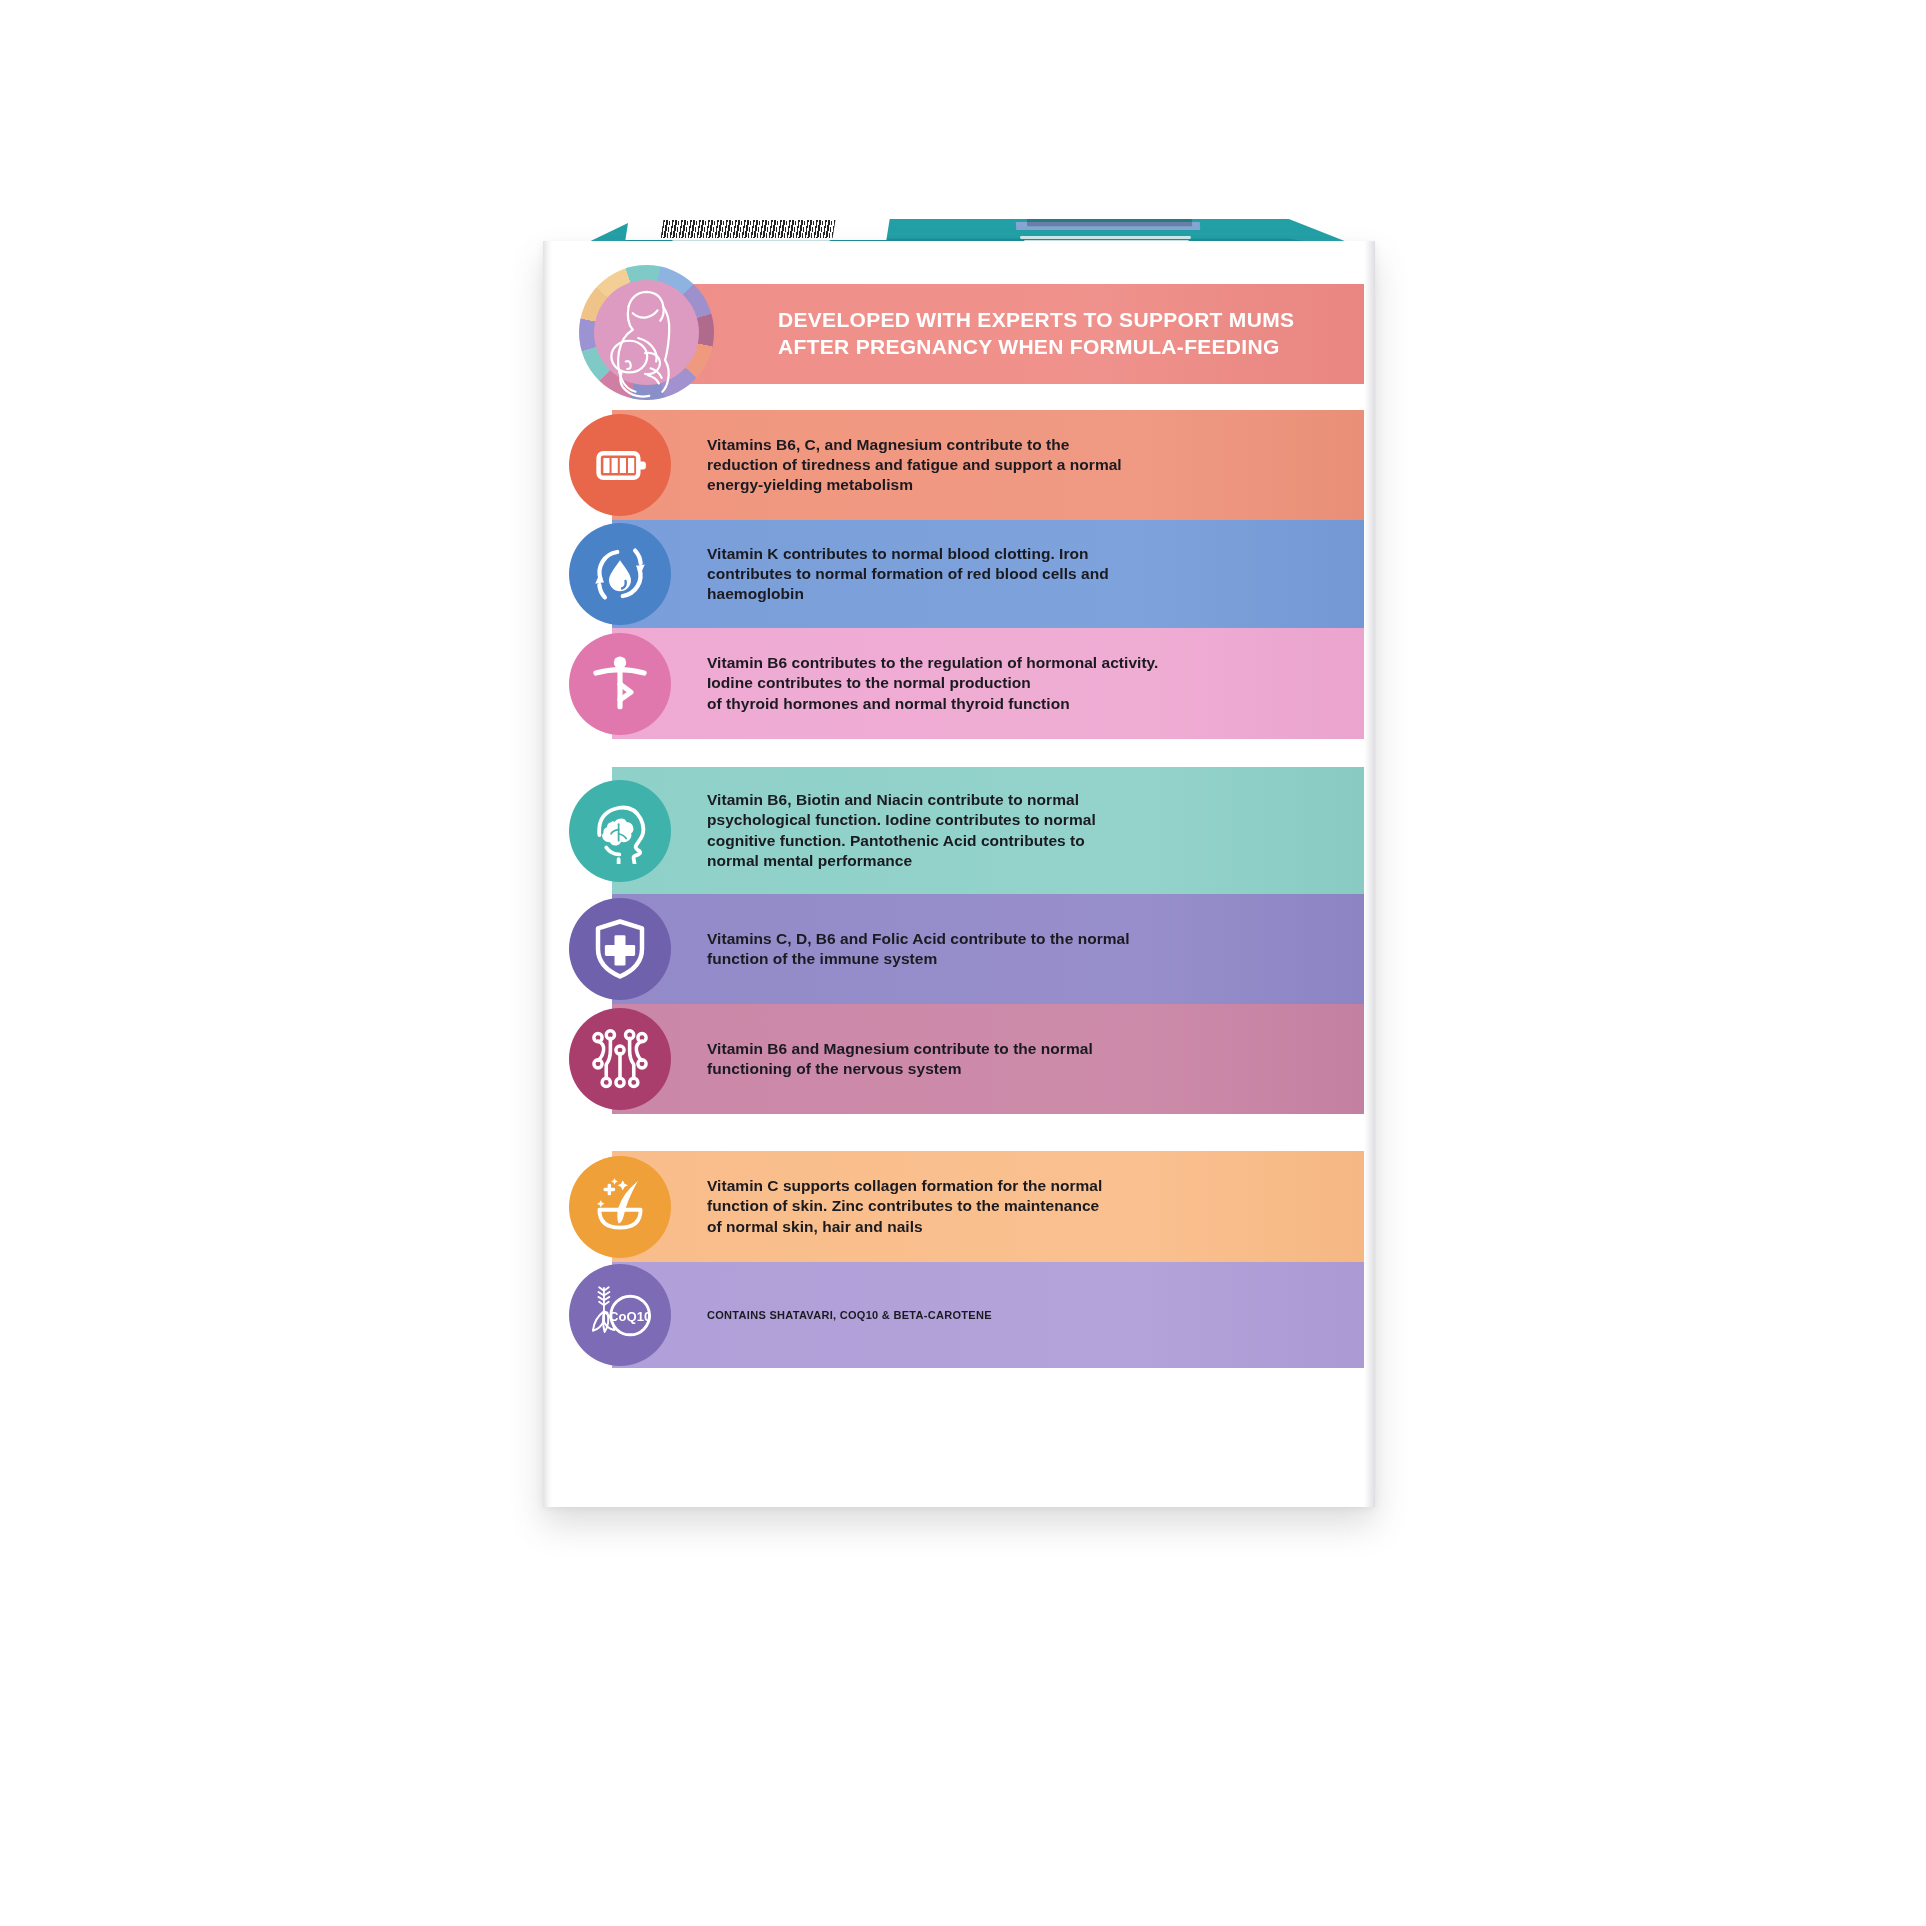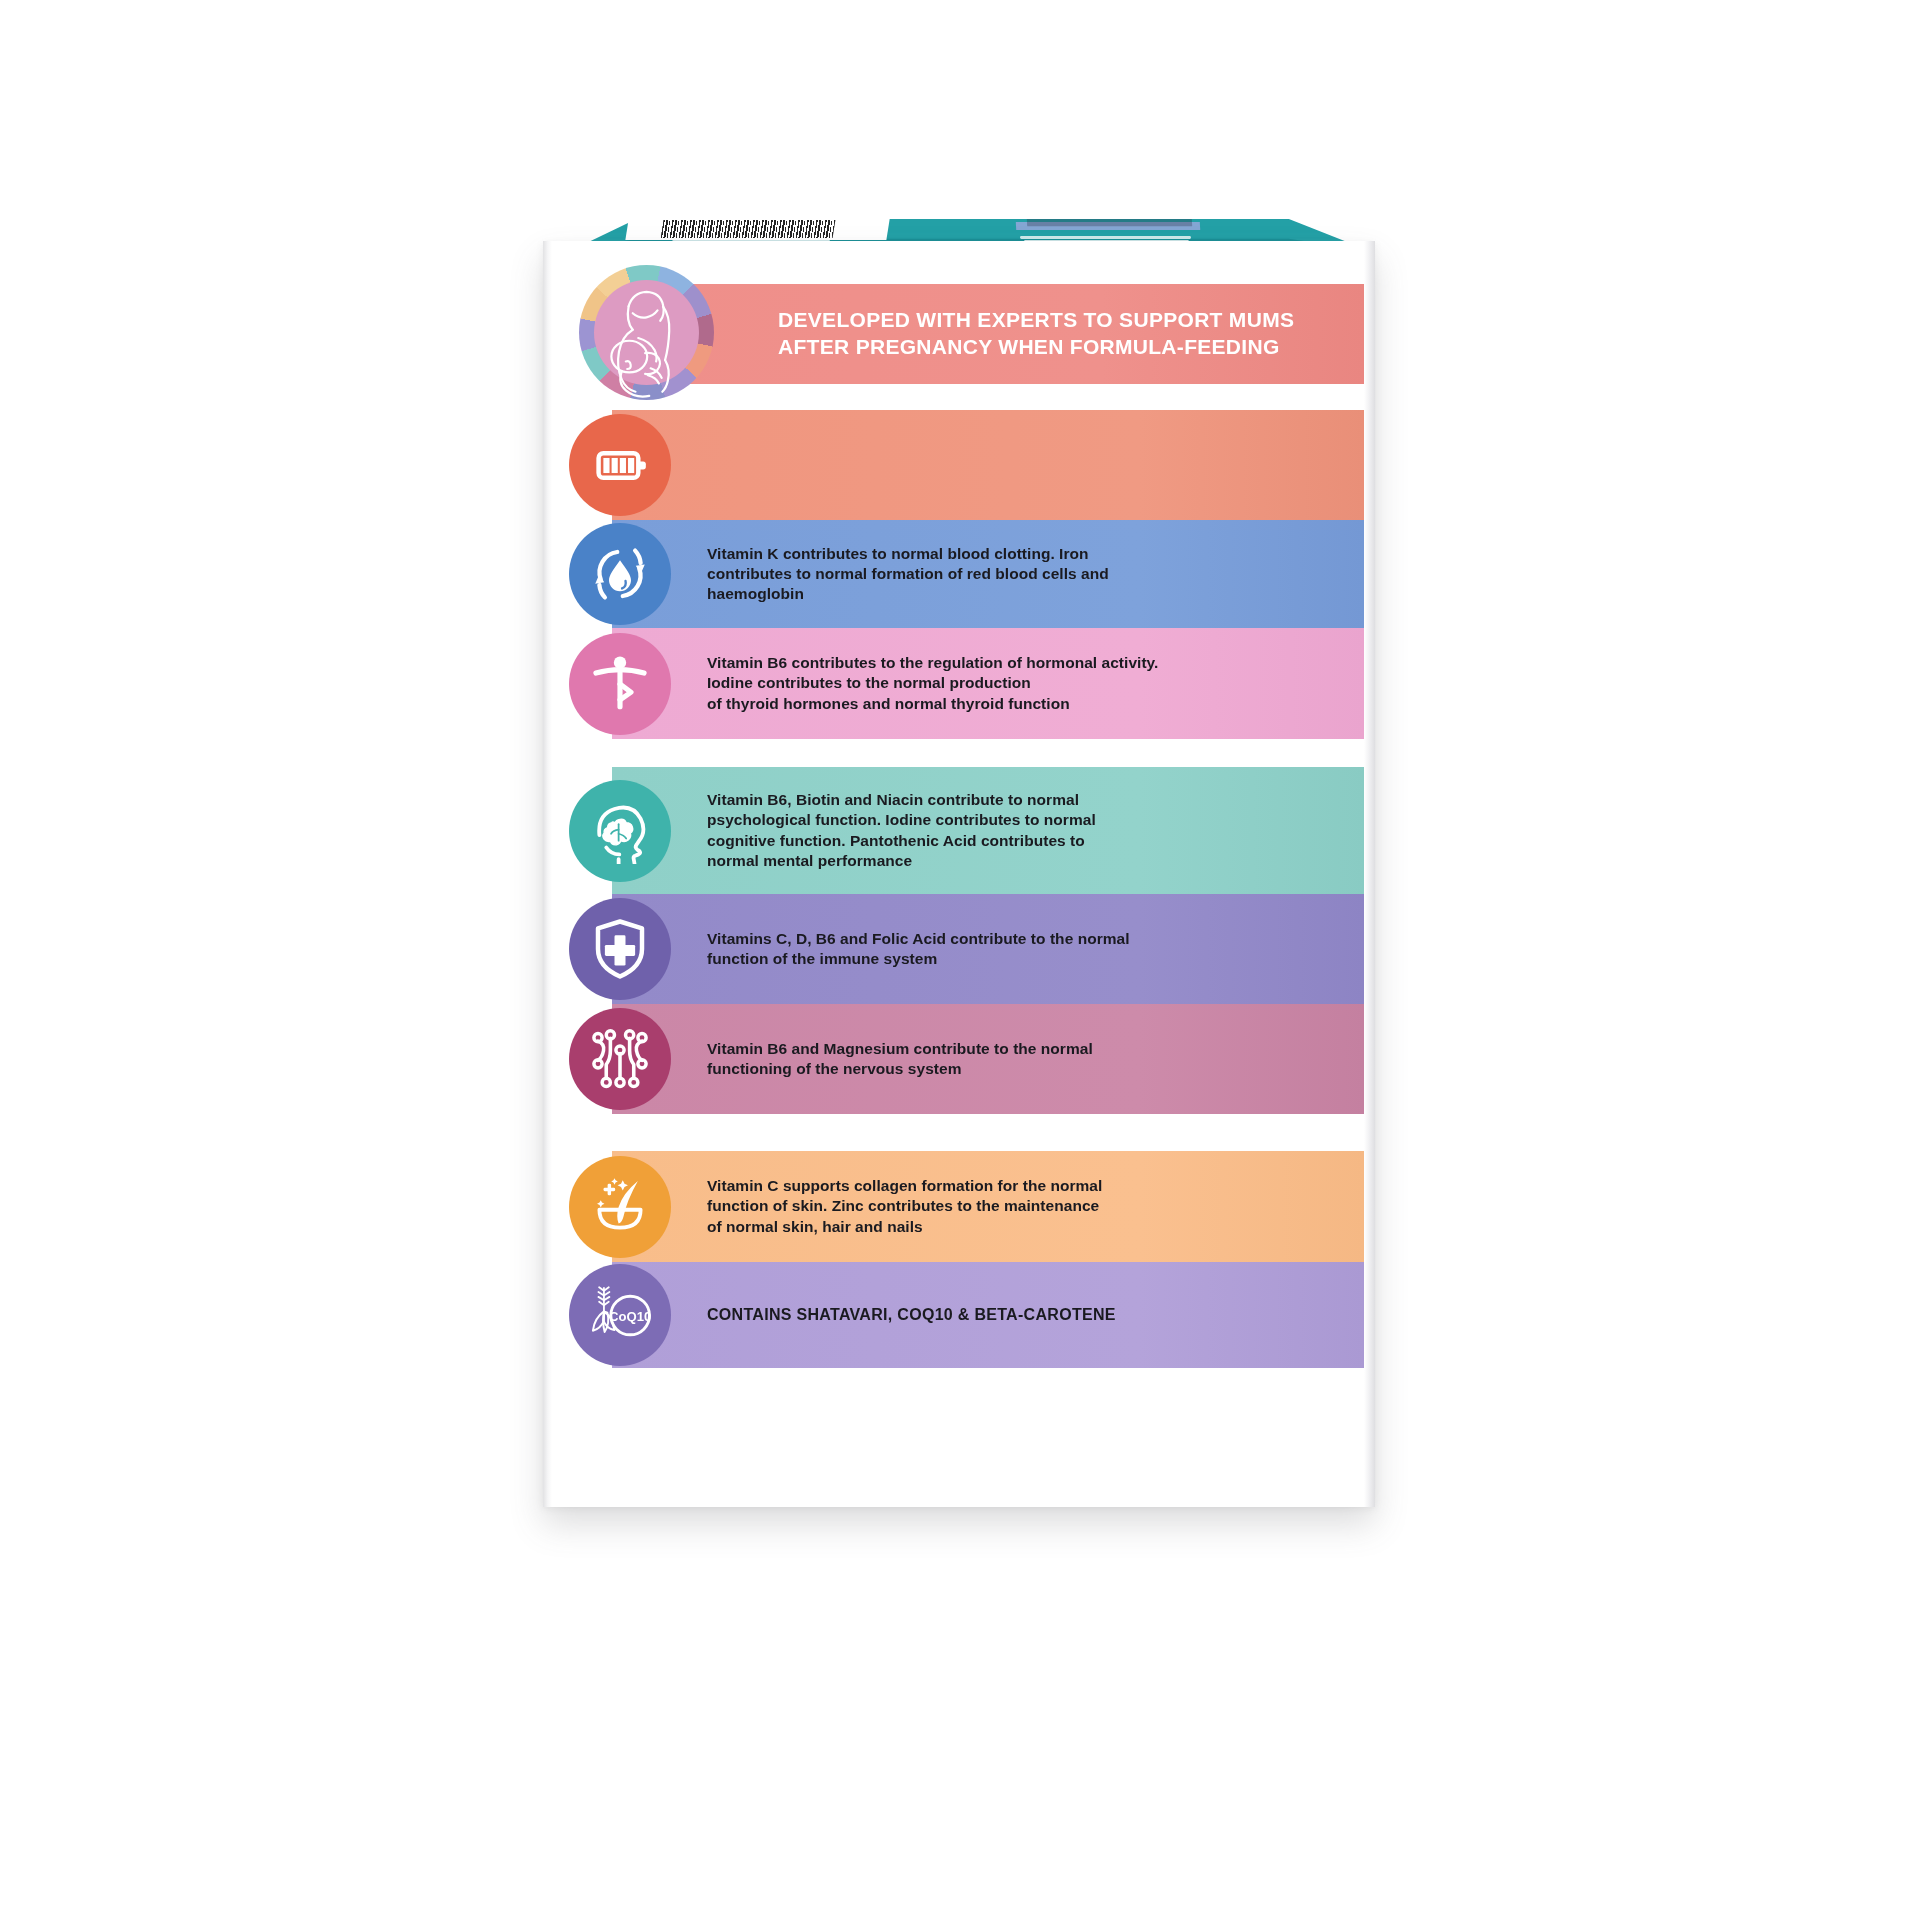--- a/index.html
+++ b/index.html
@@ -201,21 +201,21 @@
     margin-left: 95px;
     margin-right: 12.4px;
     color: #1a1a20;
     font-weight: bold;
     font-size: 15.5px;
     line-height: 1.30;
     letter-spacing: 0.04px;
     white-space: pre-line;
   }
   .row-text.caps {
-    font-size: 16px;
+    font-size: 11px;
     letter-spacing: 0.3px;
   }
 </style>
 </head>
 <body>
 
 <div id="scene">
 
   <div id="top-flap">
     <div class="flap-plane"></div>
@@ -277,20 +277,23 @@
             </g>
             <path d="M72 40 h7 a4 4 0 0 1 4 4 v4 a4 4 0 0 1 -4 4 h-7 z" fill="#ffffff"></path>
             <g fill="#ffffff">
               <rect x="21" y="35" width="9" height="22"></rect>
               <rect x="33" y="35" width="9" height="22"></rect>
               <rect x="45" y="35" width="9" height="22"></rect>
               <rect x="57" y="35" width="9" height="22"></rect>
             </g>
           </svg>
         </div>
+        <div class="row-text">Vitamins B6, C, and Magnesium contribute to the
+reduction of tiredness and fatigue and support a normal
+energy-yielding metabolism</div>
       </div>
 
       <div class="row" style="height:108px;background:linear-gradient(90deg,#7a9ed9 0%,#7ea2db 70%,#7498d4 100%);">
         <div class="row-icon" style="background:#4a82c8;">
           <svg width="66" height="66" viewBox="0 0 96 96">
             <g fill="none" stroke="#ffffff" stroke-width="6.2" stroke-linecap="round">
               <path d="M20 56 a30 30 0 0 1 24 -40"></path>
               <path d="M76 40 a30 30 0 0 1 -24 40"></path>
               <path d="M70 14 a30 30 0 0 1 8 18"></path>
               <path d="M26 82 a30 30 0 0 1 -8 -18"></path>

